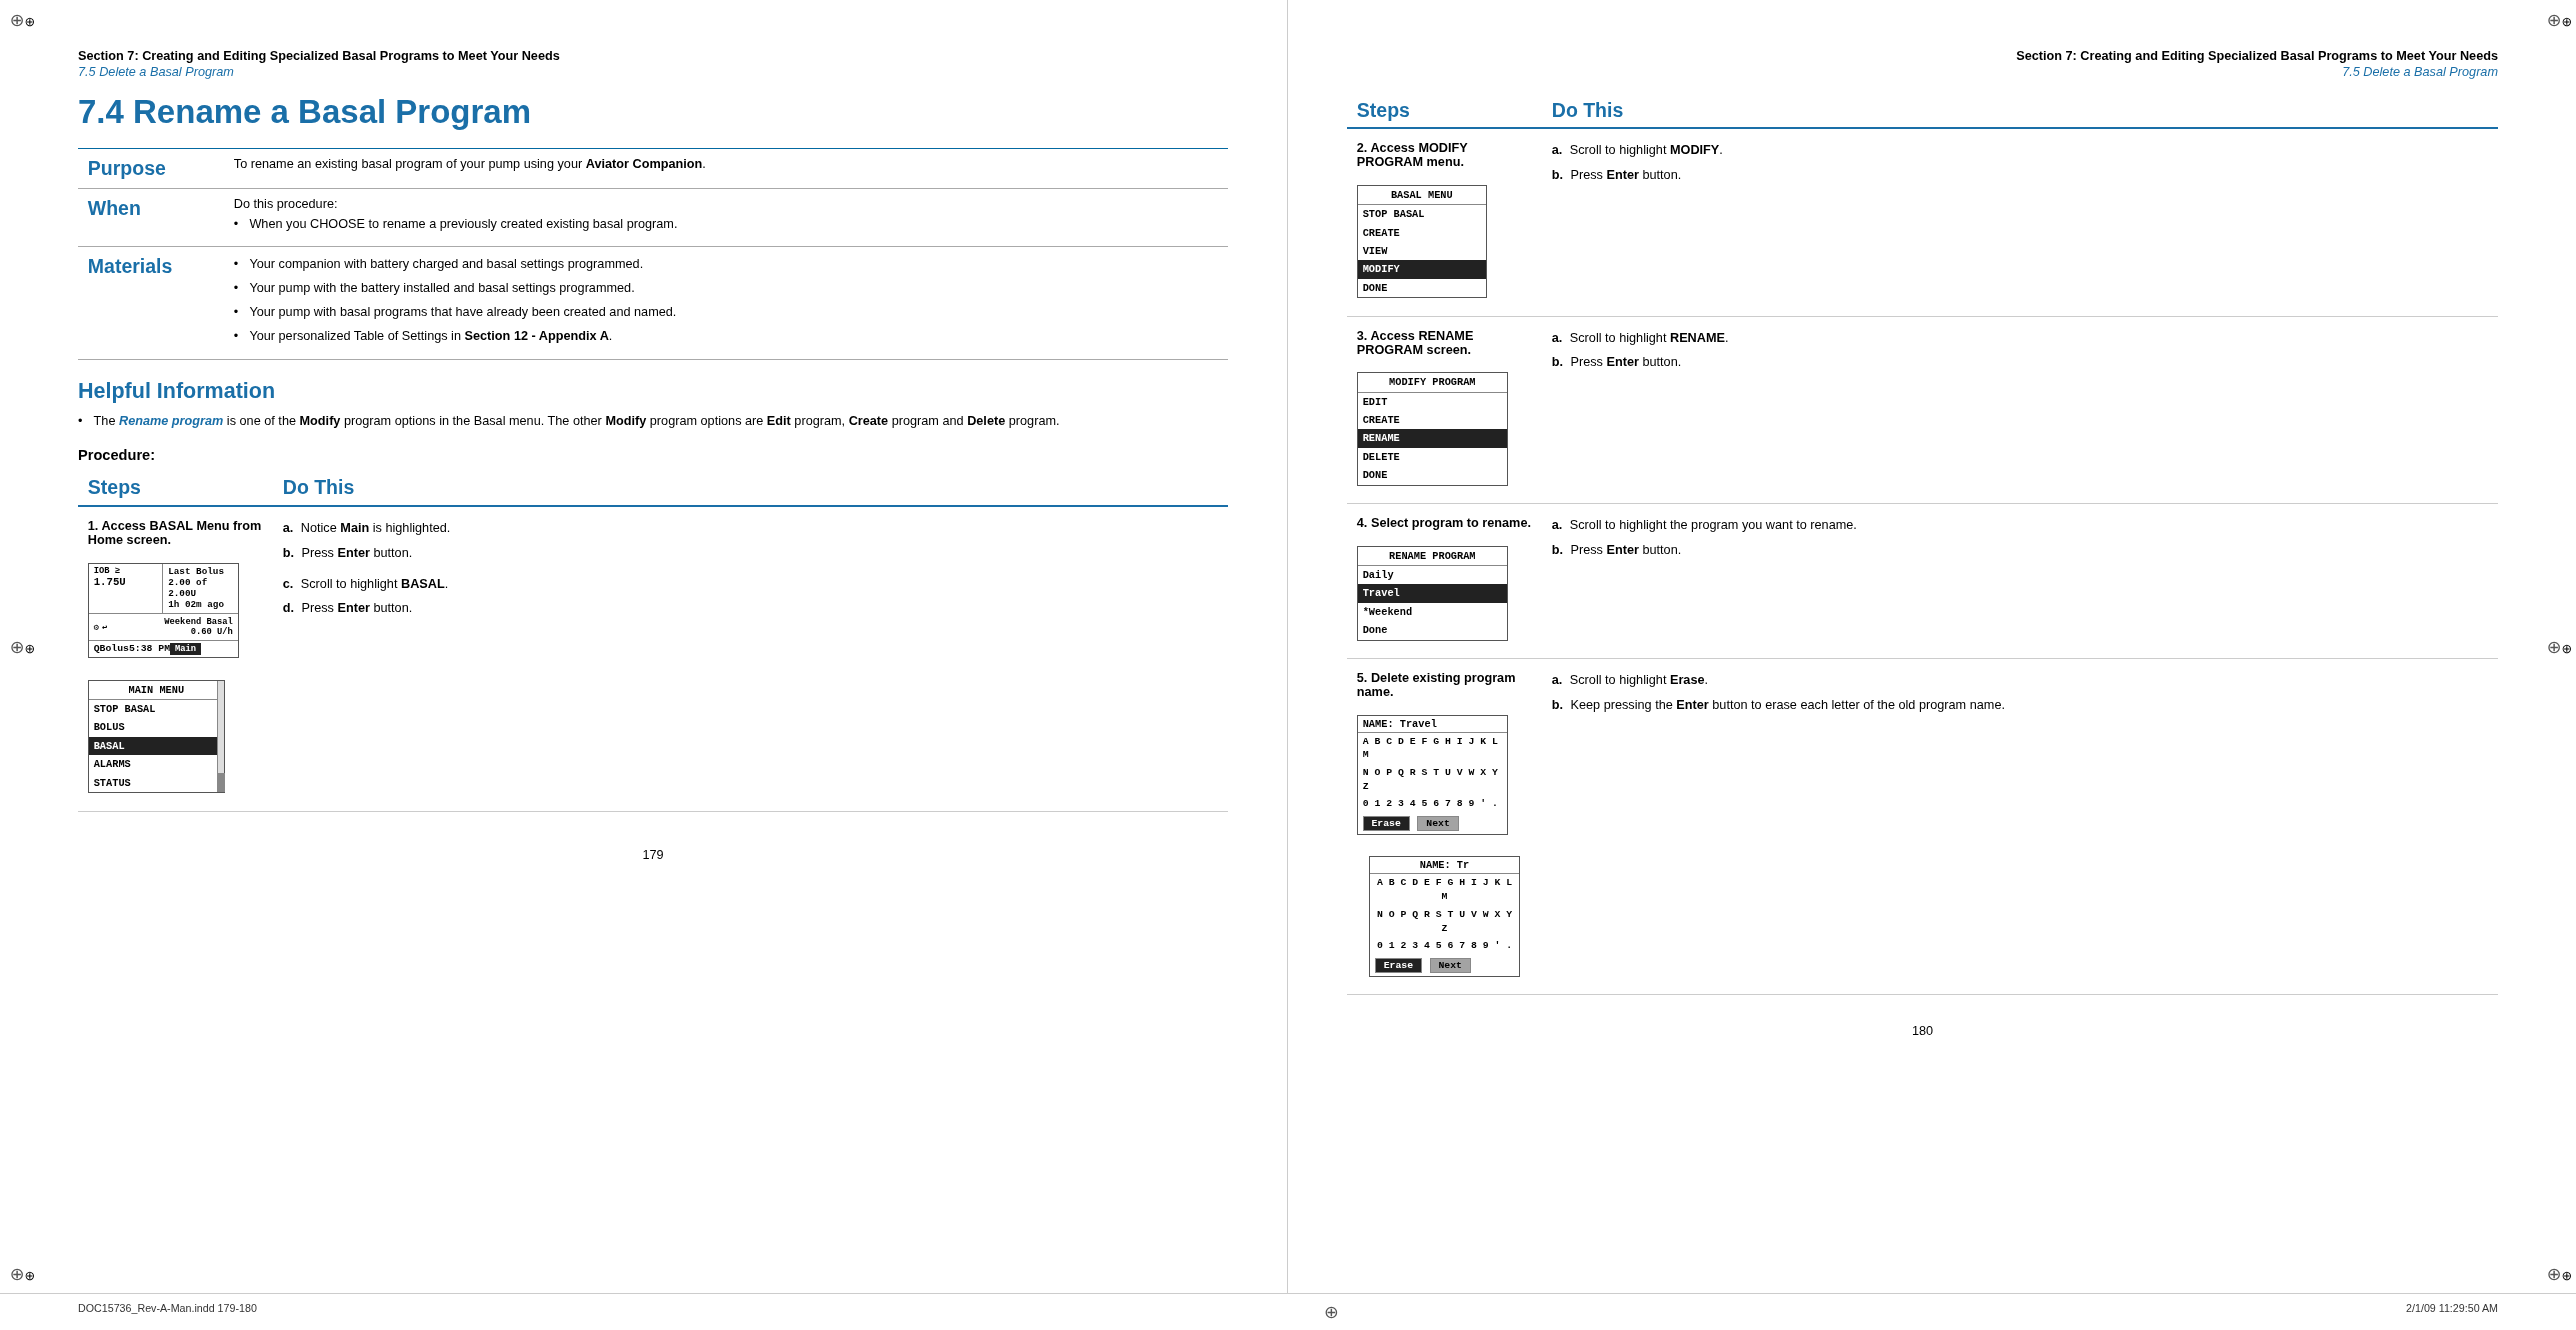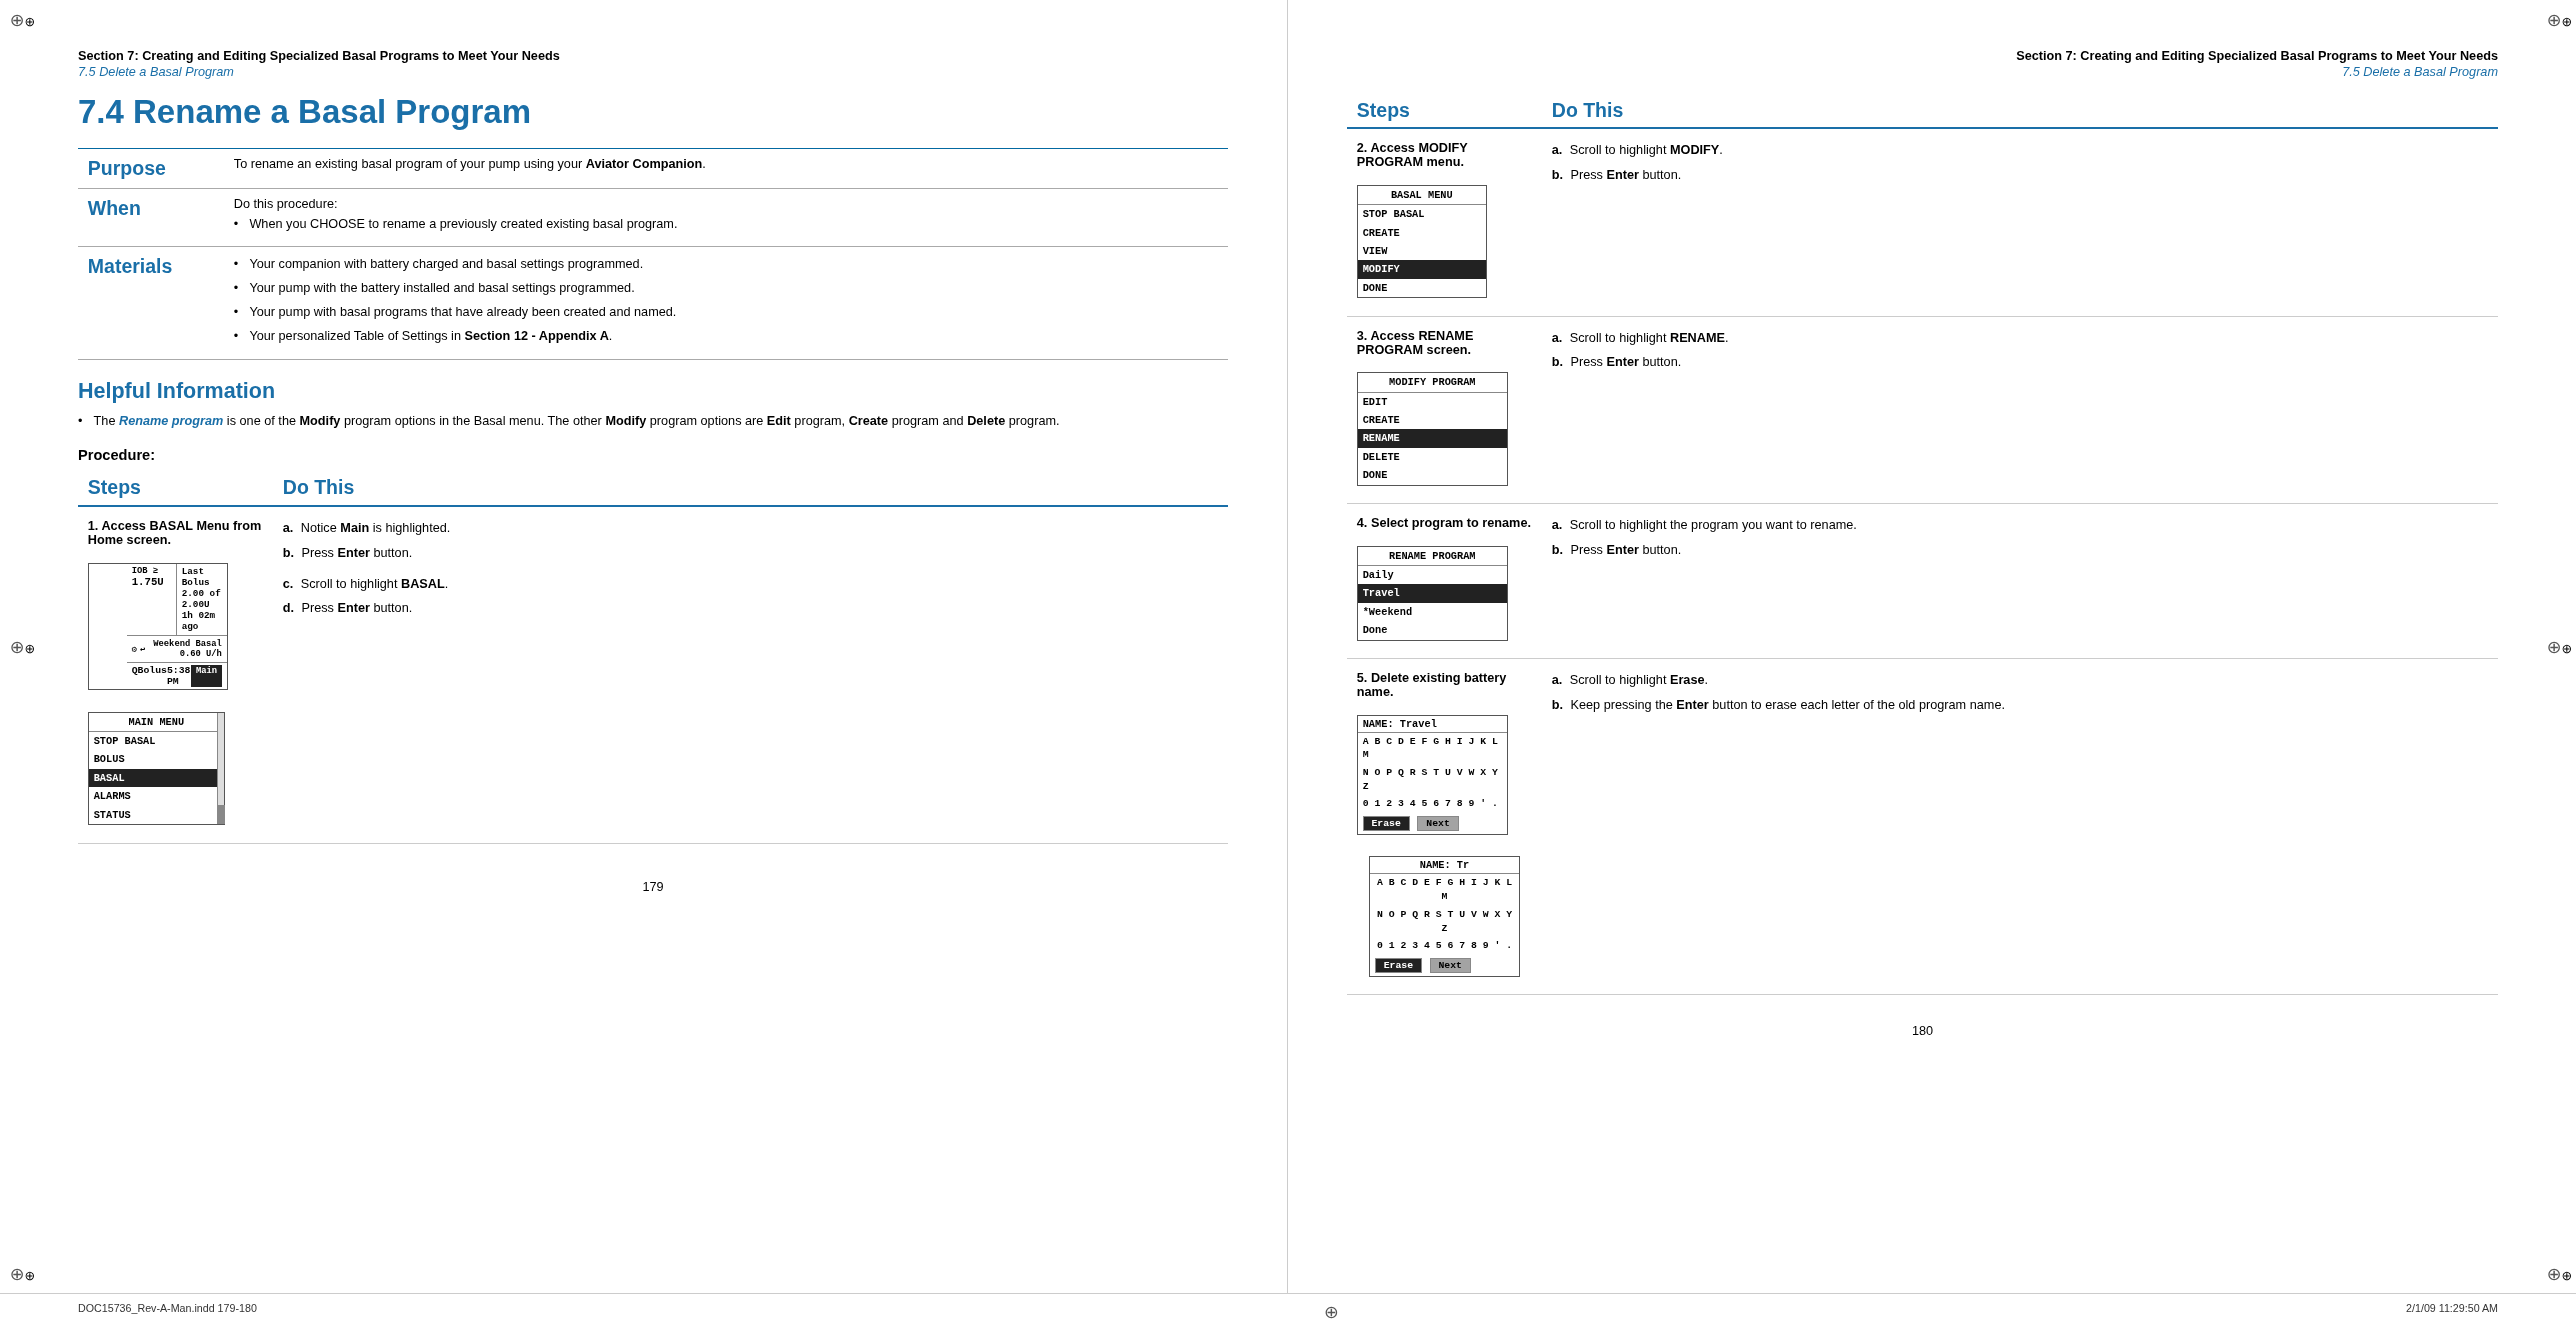--- a/index.html
+++ b/index.html
@@ -127,22 +127,21 @@
     .device-screen {
       border: 1.5px solid #555;
       background: #fff;
       font-size: 10.7px;
       display: inline-block;
       margin: 5.9px 0;
       font-family: 'Courier New', monospace;
     }
 
     .device-screen-home {
-      width: 140px;
-      padding-left: 38px;
+      width: 151px;
     }
 
     .device-screen .screen-row {
       padding: 2px 4.9px;
       font-size: 10.3px;
       line-height: 1.4;
     }
 
     .device-screen .screen-row.highlighted {
       background: #222;
@@ -593,21 +592,21 @@
                 <span class="letter">b.</span>
                 <span>Press </span><strong>Enter</strong><span> button.</span>
               </li>
             </ul>
           </td>
         </tr>
 
         <tr>
           <td>
             <span>5.</span>
-            <span>Delete existing battery name.</span>
+            <span>Delete existing program name.</span>
 
             
             <div style="margin-top:9.8px;">
               
               <div class="device-screen name-screen">
                 <div class="name-label">NAME: Travel</div>
                 <div class="screen-divider"></div>
                 <div class="char-grid">A B C D E F G H I J K L M</div>
                 <div class="char-grid">N O P Q R S T U V W X Y Z</div>
                 <div class="char-grid">0 1 2 3 4 5 6 7 8 9  '  .</div>

